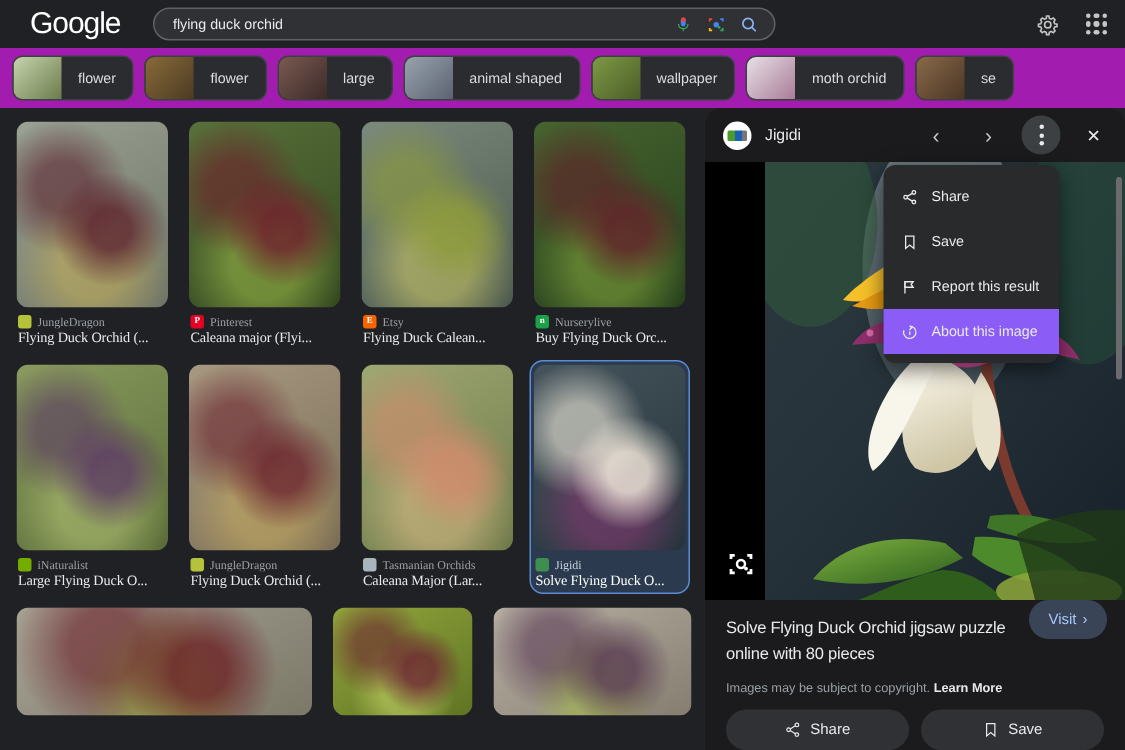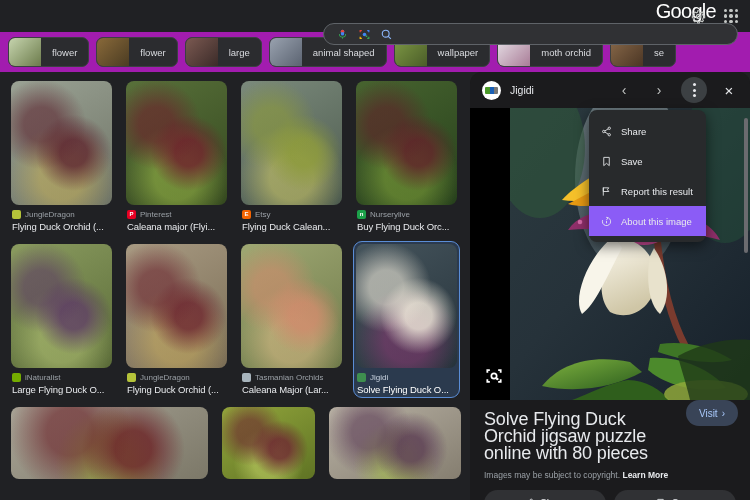--- a/index.html
+++ b/index.html
@@ -8,25 +8,24 @@
     background: #202124;
     font-family: "Liberation Sans", sans-serif;
     overflow: hidden;
   }
   body { position: relative; }
 
   
   .header {
     height: 32px;
     display: flex;
-    align-items: flex-end;
+    align-items: center;
     padding: 0 12px;
     background: #202124;
     position: relative;
-    flex-direction: column;
   }
   .g-logo {
     font-family: "Liberation Sans", sans-serif;
     font-size: 20px;
     letter-spacing: -0.7px;
     color: #ffffff;
     font-weight: 400;
     margin-left: 8px;
     margin-right: 22px;
   }
@@ -109,20 +108,21 @@
     height: 428px;
     padding: 6px 6px 0 8px;
     overflow: hidden;
     position: relative;
   }
   .grid-row {
     display: flex;
     gap: 8px;
     margin-bottom: 6px;
     align-items: flex-start;
+    font-family: Liberation Serif, serif;
   }
   .card {
     border-radius: 9px;
     padding: 3px;
     position: relative;
   }
   .card.sel {
     background: #2b3a4e;
     border: 1px solid #5a8dd6;
     padding: 2px;
@@ -245,21 +245,21 @@
     position: absolute;
     right: 2px; top: 10px;
     width: 4px; height: 135px;
     background: #6b6b6f;
     border-radius: 3px;
     z-index: 7;
   }
 
   .panel-info { padding: 11px 14px 0 14px; position: relative; }
   .panel-title {
-    font-size: 18px;
+    font-size: 11px;
     line-height: 17px;
     color: #e8eaed;
     font-weight: 400;
     width: 195px;
     letter-spacing: -0.15px;
   }
   .copyright {
     font-size: 8.5px;
     color: #9aa0a6;
     margin-top: 8px;
@@ -317,20 +317,21 @@
   .menu-item.hov { background: #8b5cf6; }
   .mi-icon { width: 11px; height: 11px; flex: 0 0 11px; display: block; }
 </style>
 </head>
 <body>
 
 <div class="header">
   <div class="g-logo">Google</div>
 
   <div class="searchbar">
+    <div class="search-value" title="Search">flying duck orchid</div>
     <div class="sb-icons">
       <svg class="sb-icon" viewBox="0 0 24 24">
         <path fill="#4285f4" d="M12 3a3 3 0 0 1 3 3v5a3 3 0 0 1-6 0V6a3 3 0 0 1 3-3z"></path>
         <path fill="#ea4335" d="M12 3a3 3 0 0 0-3 3v2h6V6a3 3 0 0 0-3-3z"></path>
         <path fill="#34a853" d="M17 11a5 5 0 0 1-10 0H5.5a6.5 6.5 0 0 0 5.75 6.45V20h1.5v-2.55A6.5 6.5 0 0 0 18.5 11H17z"></path>
       </svg>
       <svg class="sb-icon" viewBox="0 0 24 24">
         <path d="M4 8V5h3" stroke="#ea4335" stroke-width="2.2" fill="none"></path>
         <path d="M20 8V5h-3" stroke="#4285f4" stroke-width="2.2" fill="none"></path>
         <path d="M4 16v3h3" stroke="#fbbc05" stroke-width="2.2" fill="none"></path>

